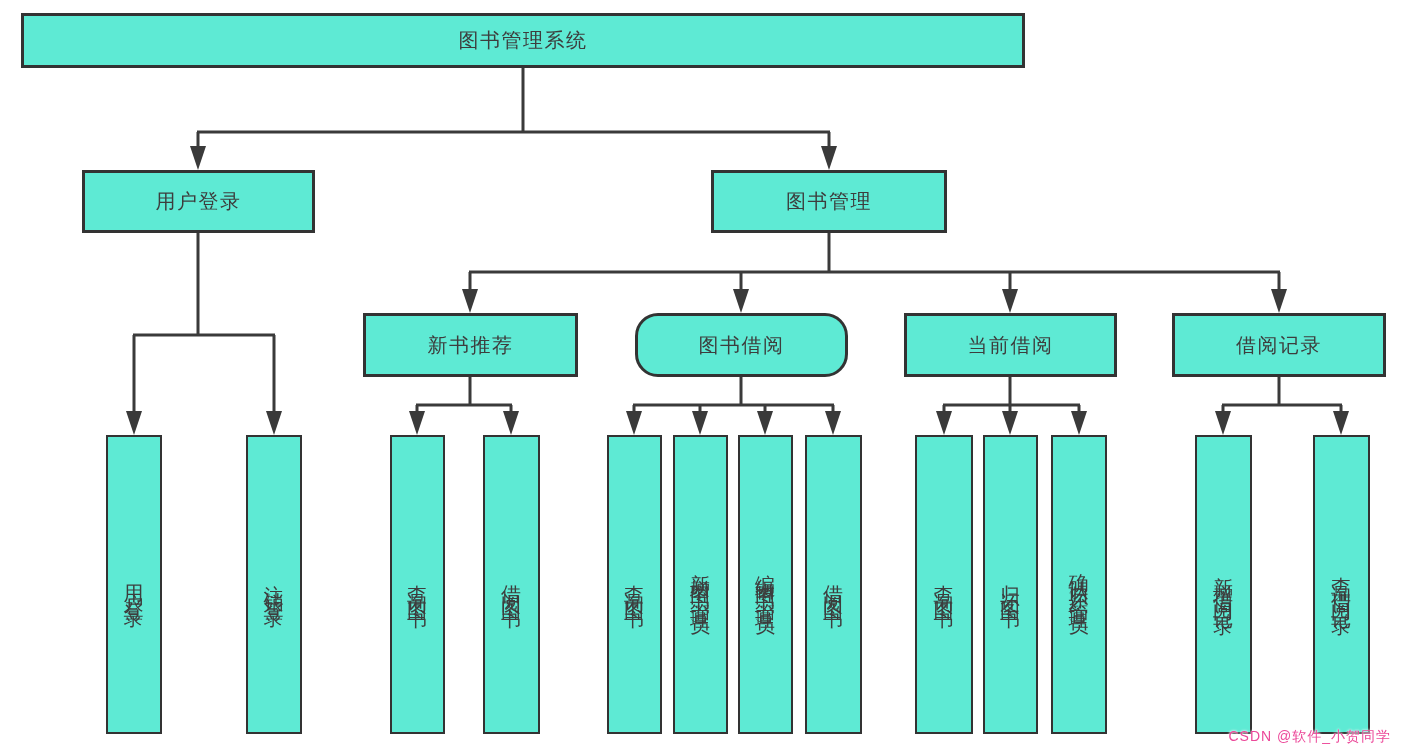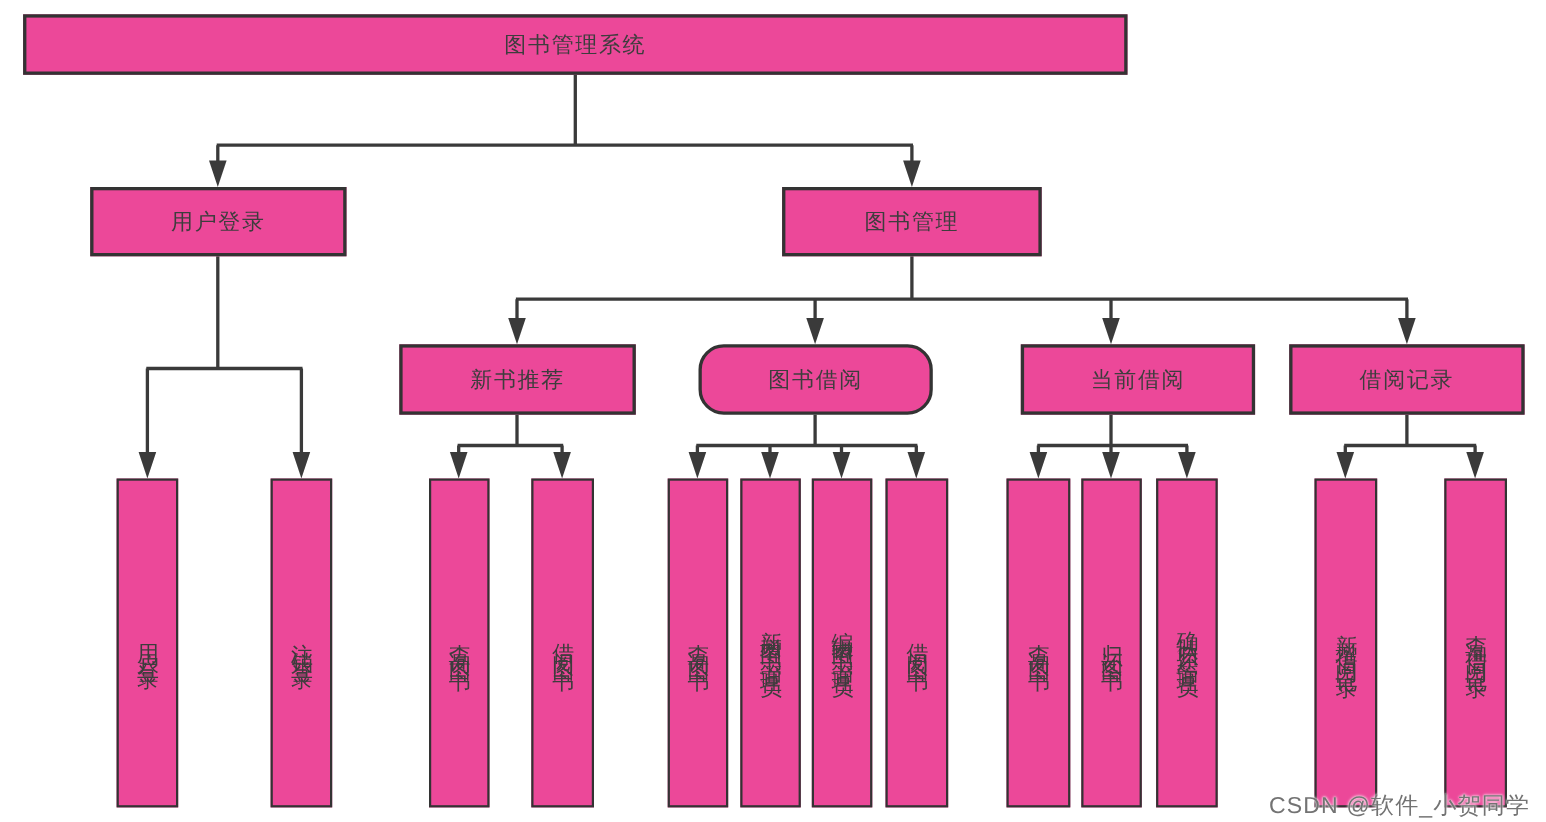--- a/index.html
+++ b/index.html
@@ -8,43 +8,43 @@
     width: 1405px;
     height: 747px;
     background: #ffffff;
     font-family: "Liberation Sans", "DejaVu Sans", sans-serif;
     overflow: hidden;
   }
   #wires { position: absolute; left: 0; top: 0; width: 1405px; height: 747px; }
   .node {
     position: absolute;
     box-sizing: border-box;
-    background: #ec4899;
+    background: #5eead4;
     border: 3px solid #333333;
     color: #3d3d3d;
     display: flex;
     align-items: center;
     justify-content: center;
   }
   .node.h { font-size: 20px; letter-spacing: 1.5px; white-space: nowrap; }
   .node.v { border-width: 2.5px; }
   .node.v .vtext {
     writing-mode: vertical-rl;
     text-orientation: mixed;
     font-size: 20px;
     letter-spacing: 8px;
     line-height: 1;
     white-space: nowrap;
   }
   #watermark {
     position: absolute;
     right: 14px;
     bottom: 1px;
-    font-size: 21px;
-    color: #737373;
+    font-size: 14px;
+    color: #ec4899;
     letter-spacing: 1px;
     text-shadow: 0 0 3px #ffffff, 0 0 2px #ffffff;
     white-space: nowrap;
   }
 </style>
 </head>
 <body>
 
 <div id="canvas">
 
@@ -95,21 +95,21 @@
     </g>
   </svg>
 
   <div class="node h" style="left:21px; top:13px; width:1004px; height:55px;">图书管理系统</div>
 
   <div class="node h" style="left:82px; top:170px; width:233px; height:63px;">用户登录</div>
   <div class="node h" style="left:363px; top:313px; width:215px; height:64px;">新书推荐</div>
 
   <div class="node h" style="left:711px; top:170px; width:236px; height:63px;">图书管理</div>
   <div class="node h" style="left:635px; top:313px; width:213px; height:64px;border-radius:23px;">图书借阅</div>
-  <div class="node h" style="left:928px; top:313px; width:213px; height:64px;">当前借阅</div>
+  <div class="node h" style="left:904px; top:313px; width:213px; height:64px;">当前借阅</div>
   <div class="node h" style="left:1172px; top:313px; width:214px; height:64px;">借阅记录</div>
 
   <div class="node v" style="left:106px; top:435px; width:56px; height:299px;">
     <span class="vtext">用户登录</span>
   </div>
   <div class="node v" style="left:246px; top:435px; width:56px; height:299px;">
     <span class="vtext">注销登录</span>
   </div>
 
   <div class="node v" style="left:390px; top:435px; width:55px; height:299px;">

